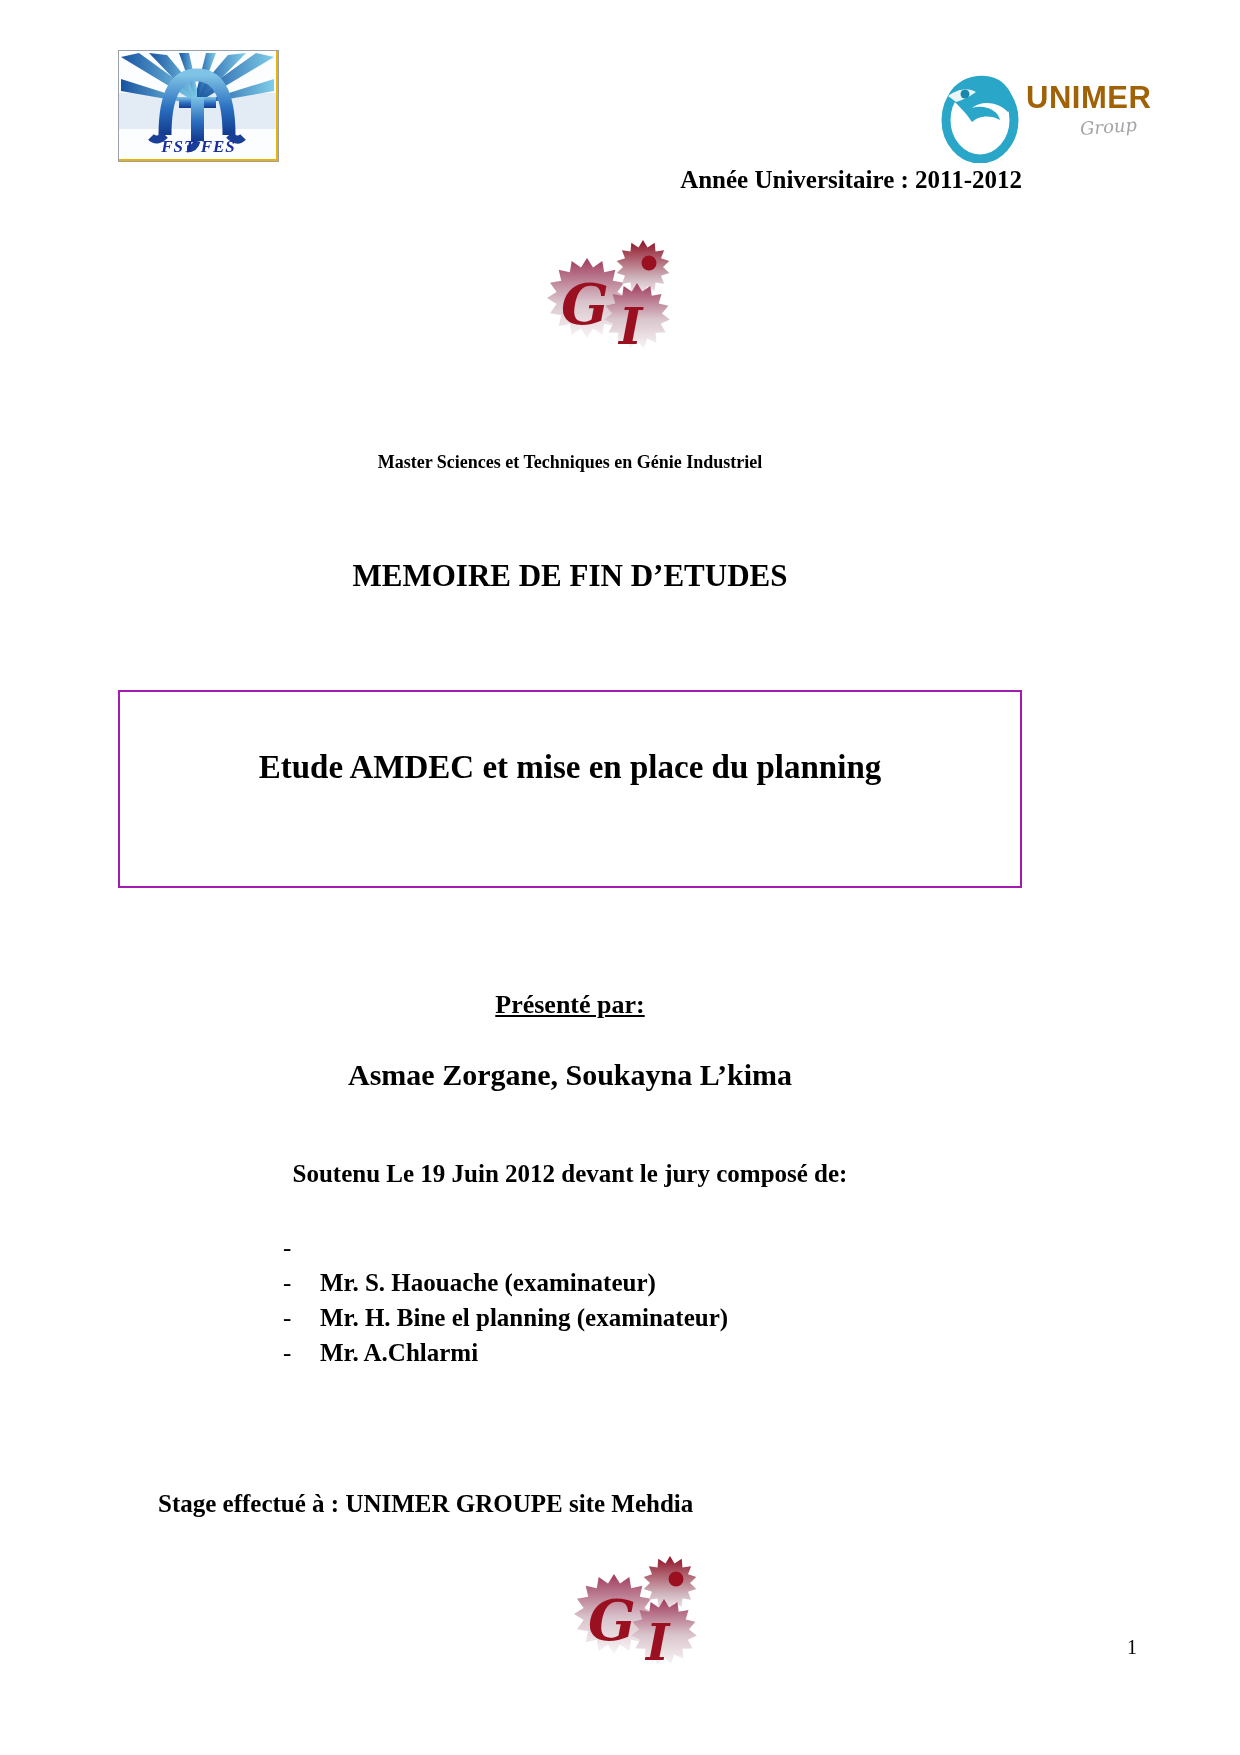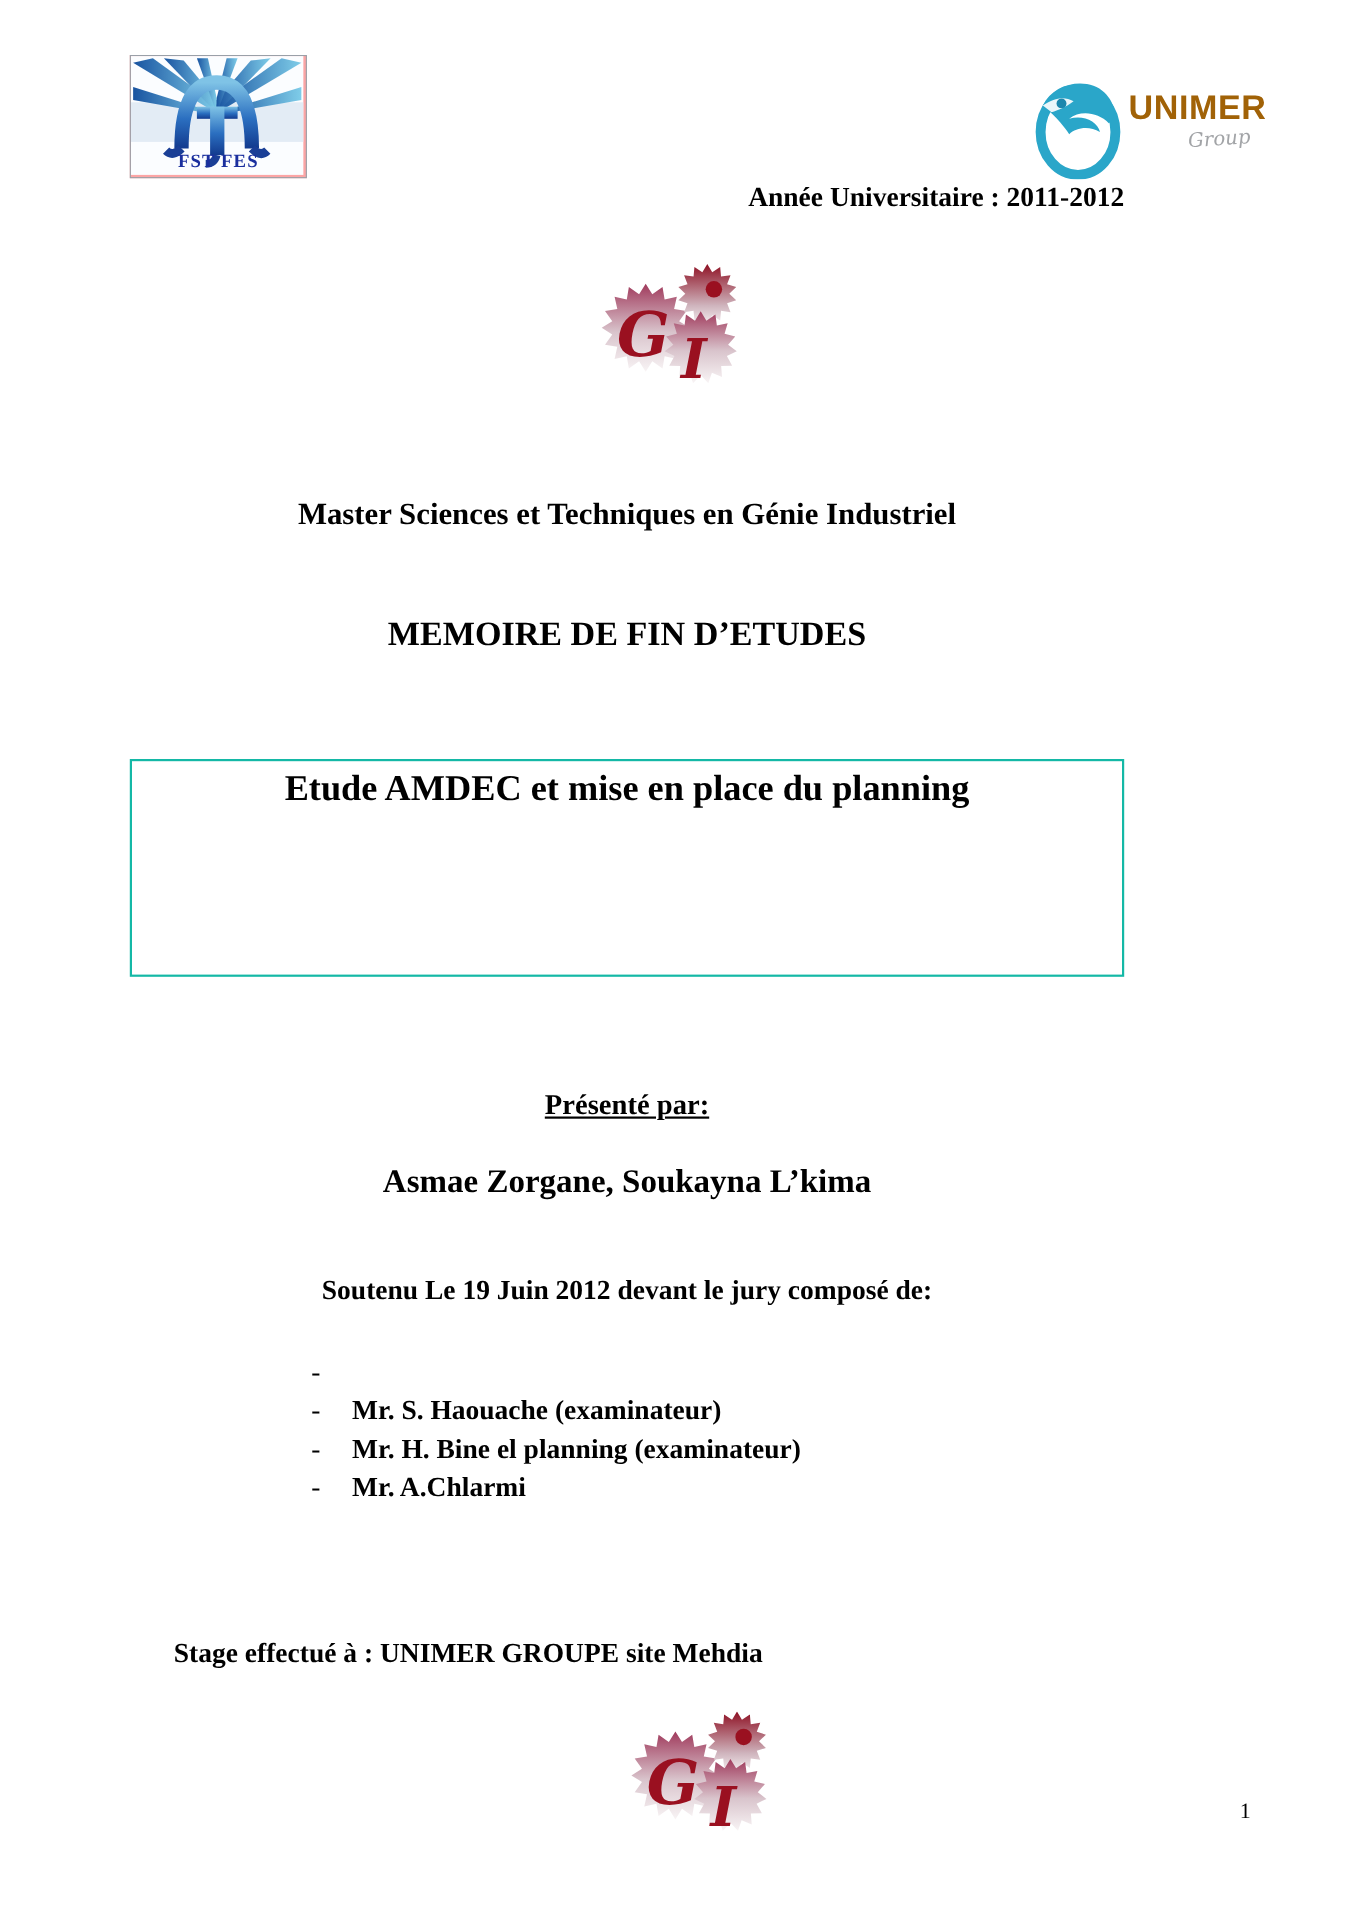--- a/index.html
+++ b/index.html
@@ -2,41 +2,41 @@
 <html><head>
 <meta charset="utf-8">
 <style>
   html,body { margin:0; padding:0; background:#ffffff; }
   .page {
     position:relative; width:1240px; height:1755px; background:#ffffff;
     font-family:"Liberation Serif", serif; color:#000; overflow:hidden;
   }
   
   .fst-logo { position:absolute; left:118px; top:50px; width:159px; height:110px;
-              border:1px solid #9aa0a8; background:#fca5a5; }
+              border:1px solid #9aa0a8; background:#eab308;font-style:italic; }
   .fst-logo svg { display:block; }
   .fst-caption { position:absolute; left:0; right:0; bottom:4px; text-align:center;
                  font-weight:bold; font-size:17px; color:#1a2f9e; letter-spacing:1px; }
   .unimer-logo { position:absolute; left:938px; top:64px; width:230px; height:100px; }
   .unimer-fish { position:absolute; left:0; top:4px; }
   .unimer-name { position:absolute; left:88px; top:16px; font-family:"Liberation Sans", sans-serif;
                  font-size:31px; font-weight:600; color:#a16207; letter-spacing:0.5px; }
   .unimer-group { position:absolute; left:142px; top:52px; font-family:"DejaVu Serif", serif;
                   font-style:italic; font-size:18px; color:#a2a4a7; transform:rotate(-4deg); }
   
   .content { position:absolute; left:118px; width:904px; }
   .academic-year { top:166px; text-align:right; font-weight:bold; font-size:25px; }
   .gi-logo { position:absolute; width:130px; height:112px; }
   .gi-top { left:545px; top:240px; }
   .gi-bottom { left:572px; top:1556px; }
-  .program { top:452px; text-align:center; font-weight:bold; font-size:28px; }
+  .program { top:452px; text-align:center; font-weight:bold; font-size:18px; }
   .memoire-heading { top:558px; text-align:center; font-weight:bold; font-size:31px; }
   .memoire-sub { top:604px; text-align:center; font-size:31px; }
   .title-box { position:absolute; left:118px; top:690px; width:904px; height:198px;
-               border:2px solid #14b8a6; box-sizing:border-box; }
+               border:2px solid #a21caf; box-sizing:border-box; padding-top:50px; }
   .title-line { text-align:center; font-weight:bold; font-size:33px; line-height:50px; }
   .presente { top:990px; text-align:center; font-weight:bold; font-size:26px; }
   .presente span { text-decoration:underline; }
   .authors { top:1058px; text-align:center; font-weight:bold; font-size:30px; }
   .soutenu { top:1160px; text-align:center; font-weight:bold; font-size:25px; }
   .jury-list { position:absolute; left:283px; top:1230px; font-weight:bold; font-size:25px; }
   .jury-row { display:flex; line-height:35px; }
   .jury-dash { width:37px; font-weight:normal; }
   .jury-name { white-space:pre; }
   .stage { top:1490px; text-align:left; font-weight:bold; font-size:25px;margin-left:40px; }

